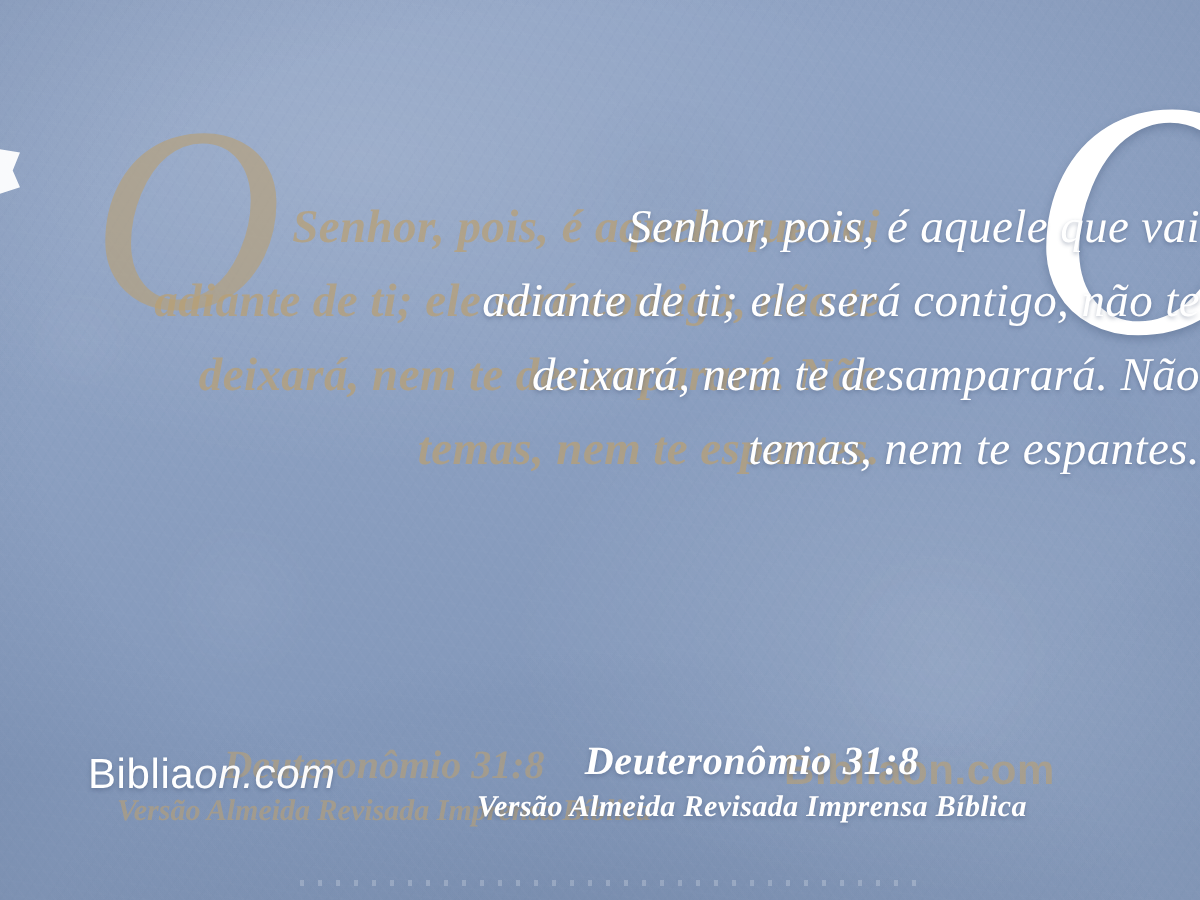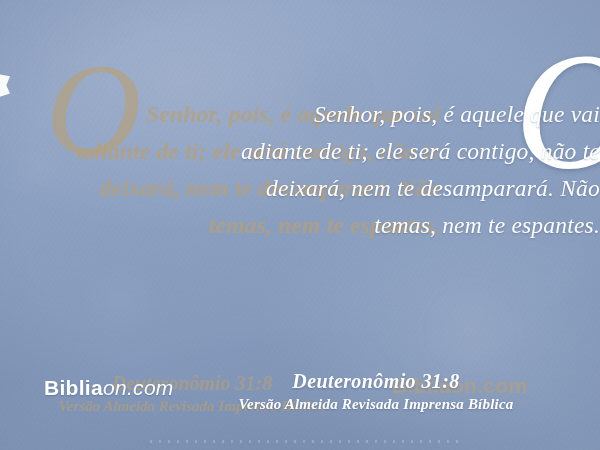--- a/index.html
+++ b/index.html
@@ -136,21 +136,21 @@
     position: absolute;
     left: 44px;
     top: 6px;
     font-family: "Liberation Sans", sans-serif;
     font-size: 21px;
     color: #ffffff;
     letter-spacing: 0.3px;
     white-space: nowrap;
     text-shadow: 0 1px 2px rgba(48,66,99,0.35);
   }
-  .brand .b-strong { font-weight: bold; }
+  .brand .b-strong { font-weight: normal; }
   .brand .b-light  { font-weight: normal; opacity: 0.97; font-style: italic; }
 
   .brand-ghost {
     position: absolute;
     left: 392px;
     top: 4px;
     font-family: "Liberation Sans", sans-serif;
     font-size: 21px;
     color: #b9a074;
     opacity: 0.62;

